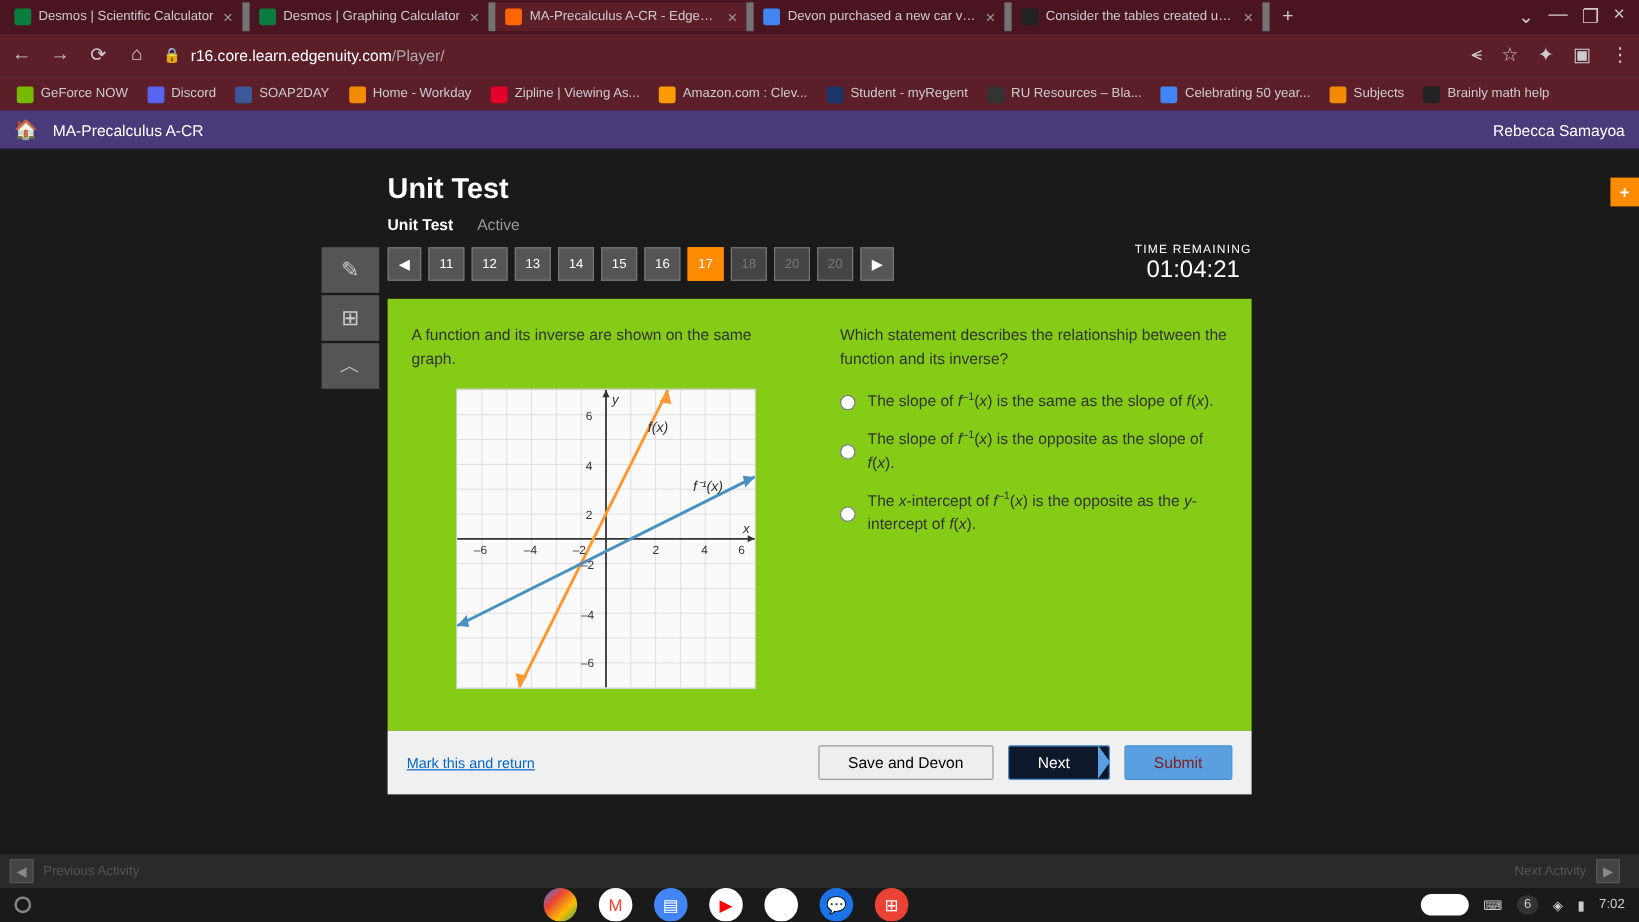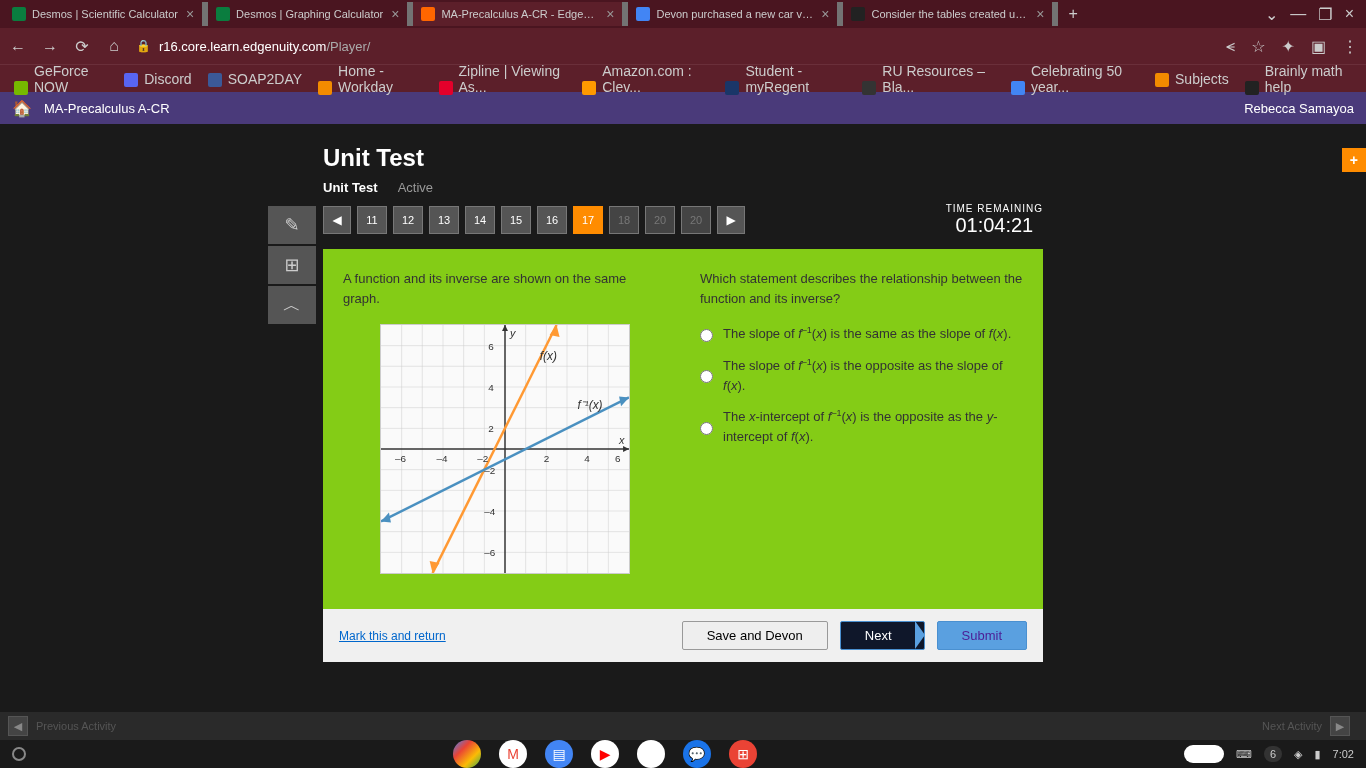--- a/index.html
+++ b/index.html
@@ -19,21 +19,21 @@
 .url-bar { background: #5c1f2a; height: 36px; display: flex; align-items: center; padding: 0 8px; gap: 12px; }
 .nav-btn { color: #ccc; font-size: 16px; cursor: pointer; width: 20px; text-align: center; }
 .url-input { flex: 0 0 auto; display: flex; align-items: center; gap: 8px; color: #ccc; font-size: 13px; }
 .lock-icon { font-size: 12px; }
 .url-domain { color: #fff; }
 .url-path { color: #aaa; }
 .url-right { margin-left: auto; display: flex; gap: 16px; color: #ccc; }
 
 
 .bookmarks-bar { background: #5c1f2a; height: 28px; display: flex; align-items: center; padding: 0 8px; gap: 4px; border-top: 1px solid #6a2f3a; }
-.bookmark { display: flex; align-items: flex-end; gap: 6px; color: #ccc; font-size: 14px; padding: 2px 6px; cursor: pointer; }
+.bookmark { display: flex; align-items: flex-start; gap: 6px; color: #ccc; font-size: 11px; padding: 2px 6px; cursor: pointer; }
 .bookmark-icon { width: 14px; height: 14px; border-radius: 2px; flex-shrink: 0; }
 
 
 .app-header { background: #4a3a7a; height: 32px; display: flex; align-items: center; padding: 0 12px; color: #fff; font-size: 13px; }
 .home-icon { margin-right: 12px; font-size: 16px; }
 .user-name { margin-left: auto; }
 
 
 .main-area { background: #1a1a1a; height: calc(768px - 28px - 36px - 28px - 32px - 28px - 28px); position: relative; padding-top: 20px; }
 .add-btn { position: absolute; right: 0; top: 24px; background: #ff8c00; color: #fff; padding: 4px 8px; font-size: 14px; font-weight: bold; cursor: pointer; }
@@ -73,21 +73,21 @@
 .option-text i { font-style: italic; }
 .option-text sup { font-size: 9px; }
 
 
 .bottom-bar { background: #f0f0f0; padding: 12px 16px; display: flex; align-items: center; gap: 12px; }
 .mark-link { color: #0066cc; font-size: 12px; text-decoration: underline; cursor: pointer; }
 .btn { padding: 6px 24px; font-size: 13px; border: 1px solid #999; cursor: pointer; border-radius: 2px; }
 .btn-save { background: #eee; margin-left: auto; }
 .btn-next { background: #0f172a; color: #fff; border-color: #4a90d0; position: relative; padding-right: 32px; }
 .btn-next::after { content: ''; position: absolute; right: -1px; top: -1px; bottom: -1px; width: 0; height: 0; border-top: 14px solid transparent; border-bottom: 14px solid transparent; border-left: 10px solid #5aa0e0; }
-.btn-submit { background: #5aa0e0; color: #4c1d95; border-color: #4a90d0; }
+.btn-submit { background: #5aa0e0; color: #7f1d1d; border-color: #4a90d0; }
 
 
 .activity-nav { position: absolute; bottom: 28px; left: 0; right: 0; height: 28px; background: #2a2a2a; display: flex; align-items: center; padding: 0 8px; color: #555; font-size: 11px; }
 .act-arrow { width: 20px; height: 20px; background: #444; border: 1px solid #555; display: flex; align-items: center; justify-content: center; color: #888; margin-right: 8px; }
 .act-right { margin-left: auto; display: flex; align-items: center; gap: 8px; }
 
 
 .taskbar { position: absolute; bottom: 0; left: 0; right: 0; height: 28px; background: #1a1a1a; display: flex; align-items: center; padding: 0 12px; }
 .tb-left { width: 14px; height: 14px; border: 2px solid #888; border-radius: 50%; }
 .tb-center { margin: 0 auto; display: flex; gap: 18px; }

